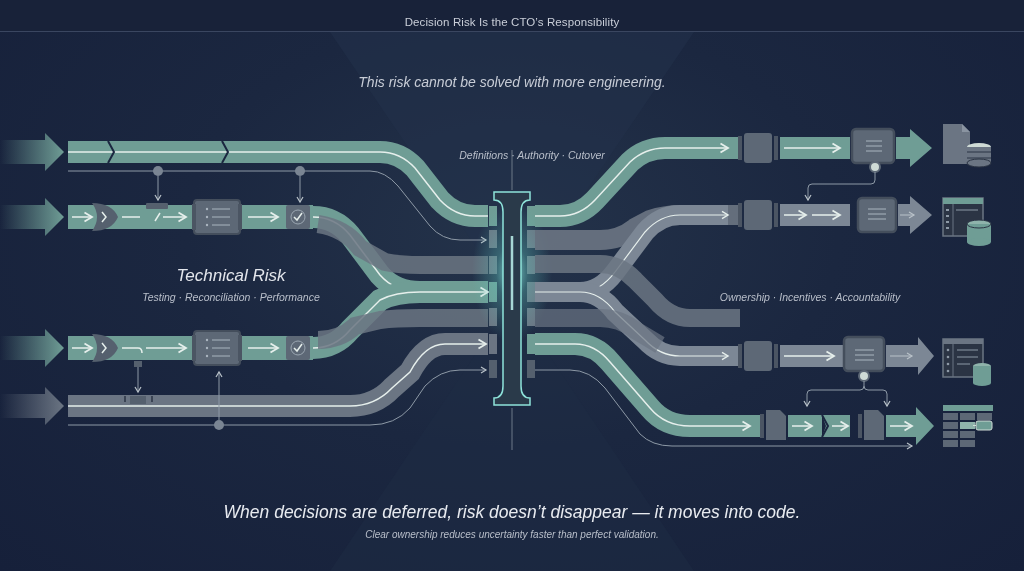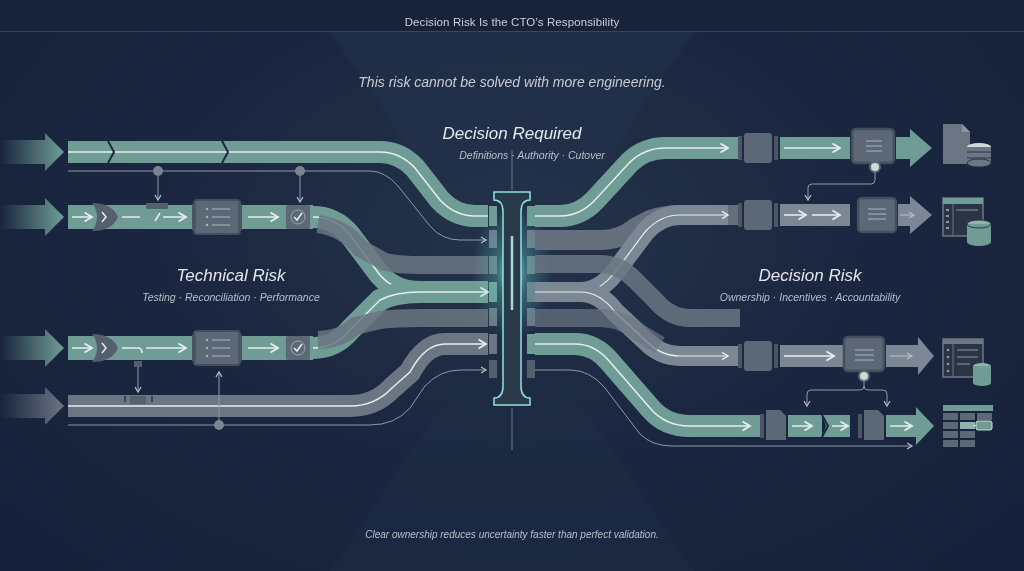--- a/index.html
+++ b/index.html
@@ -291,20 +291,19 @@
         <line x1="973" y1="425.5" x2="976" y2="425.5" stroke="#cfdbd6"></line>
         <rect x="943" y="431" width="15" height="7" fill="#5d6876"></rect>
           <rect x="960" y="431" width="15" height="7" fill="#5d6876"></rect>
         <rect x="943" y="440" width="15" height="7" fill="#5d6876"></rect>
           <rect x="960" y="440" width="15" height="7" fill="#5d6876"></rect>
       </g>
     </g>
   </svg>
 
   <div class="txt subhead">This risk cannot be solved with more engineering.</div>
-  <div class="txt center-title">Decision Required</div>
   <div class="txt center-sub">Definitions · Authority · Cutover</div>
   <div class="txt left-title">Technical Risk</div>
   <div class="txt left-sub">Testing · Reconciliation · Performance</div>
-  <div class="txt right-title">Decision Risk</div>
   <div class="txt right-sub">Ownership · Incentives · Accountability</div>
+  <div class="txt bottom-title">When decisions are deferred, risk doesn’t disappear — it moves into code.</div>
   <div class="txt bottom-sub">Clear ownership reduces uncertainty faster than perfect validation.</div>
 </div>
 
 </body></html>

